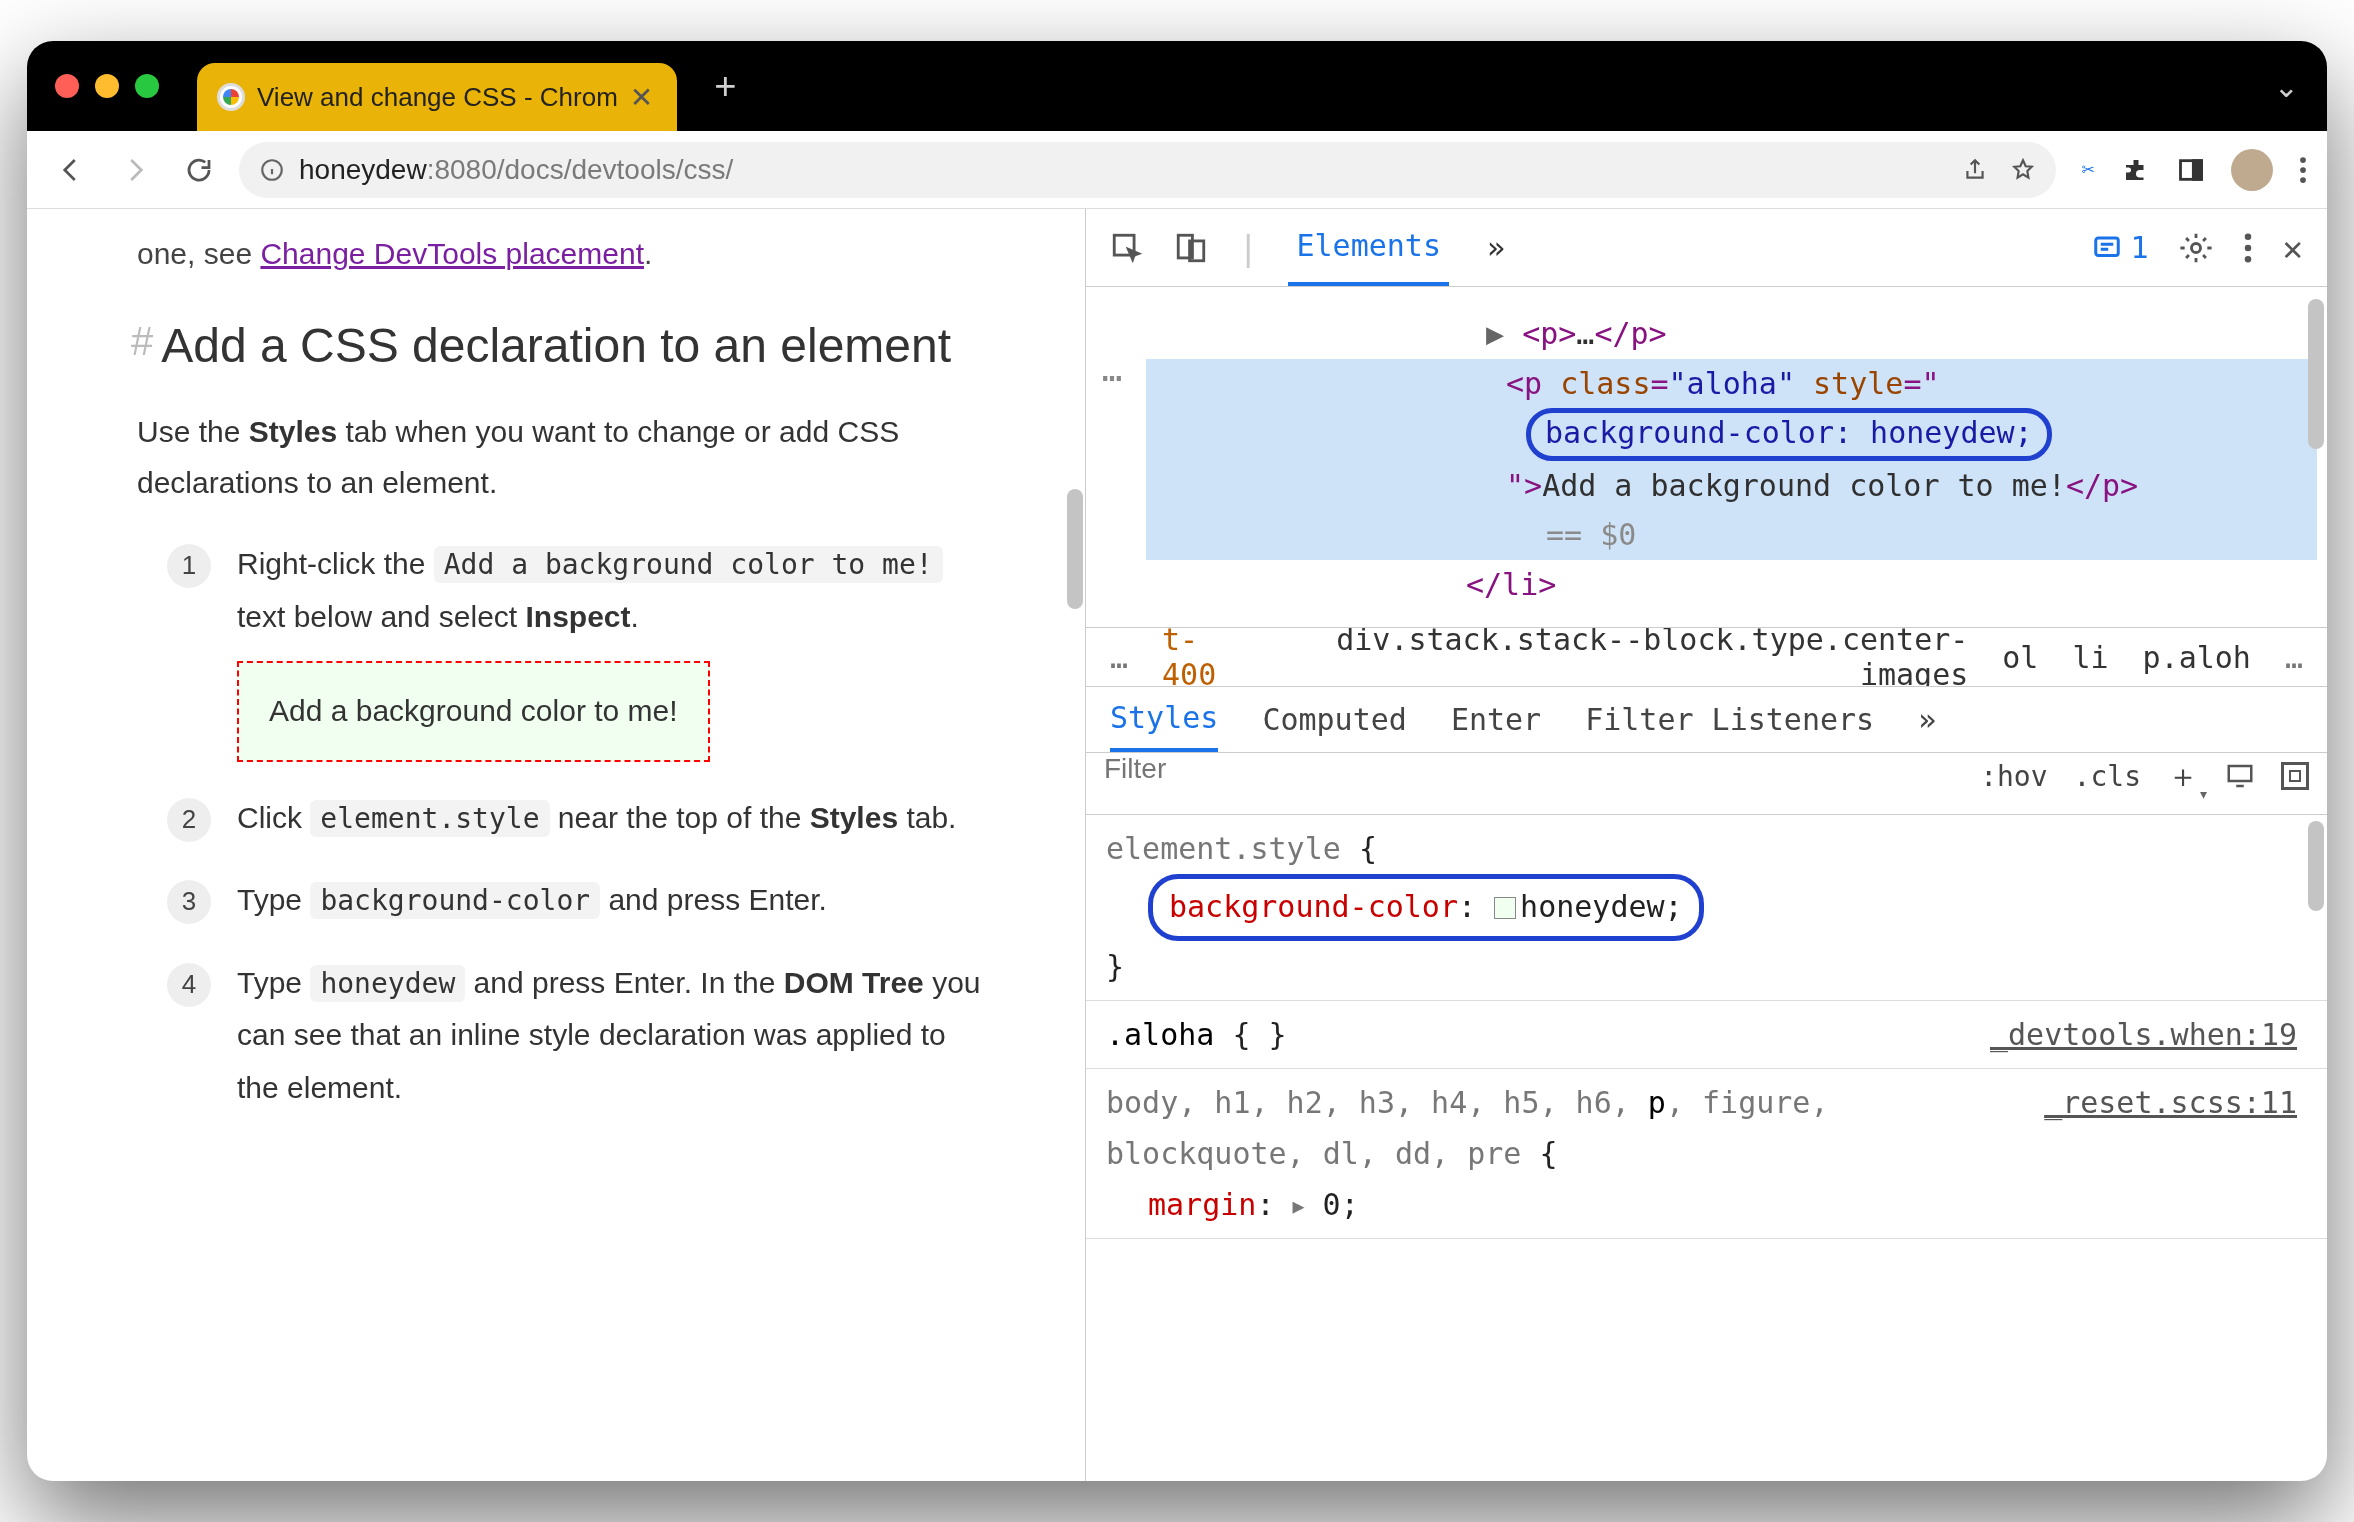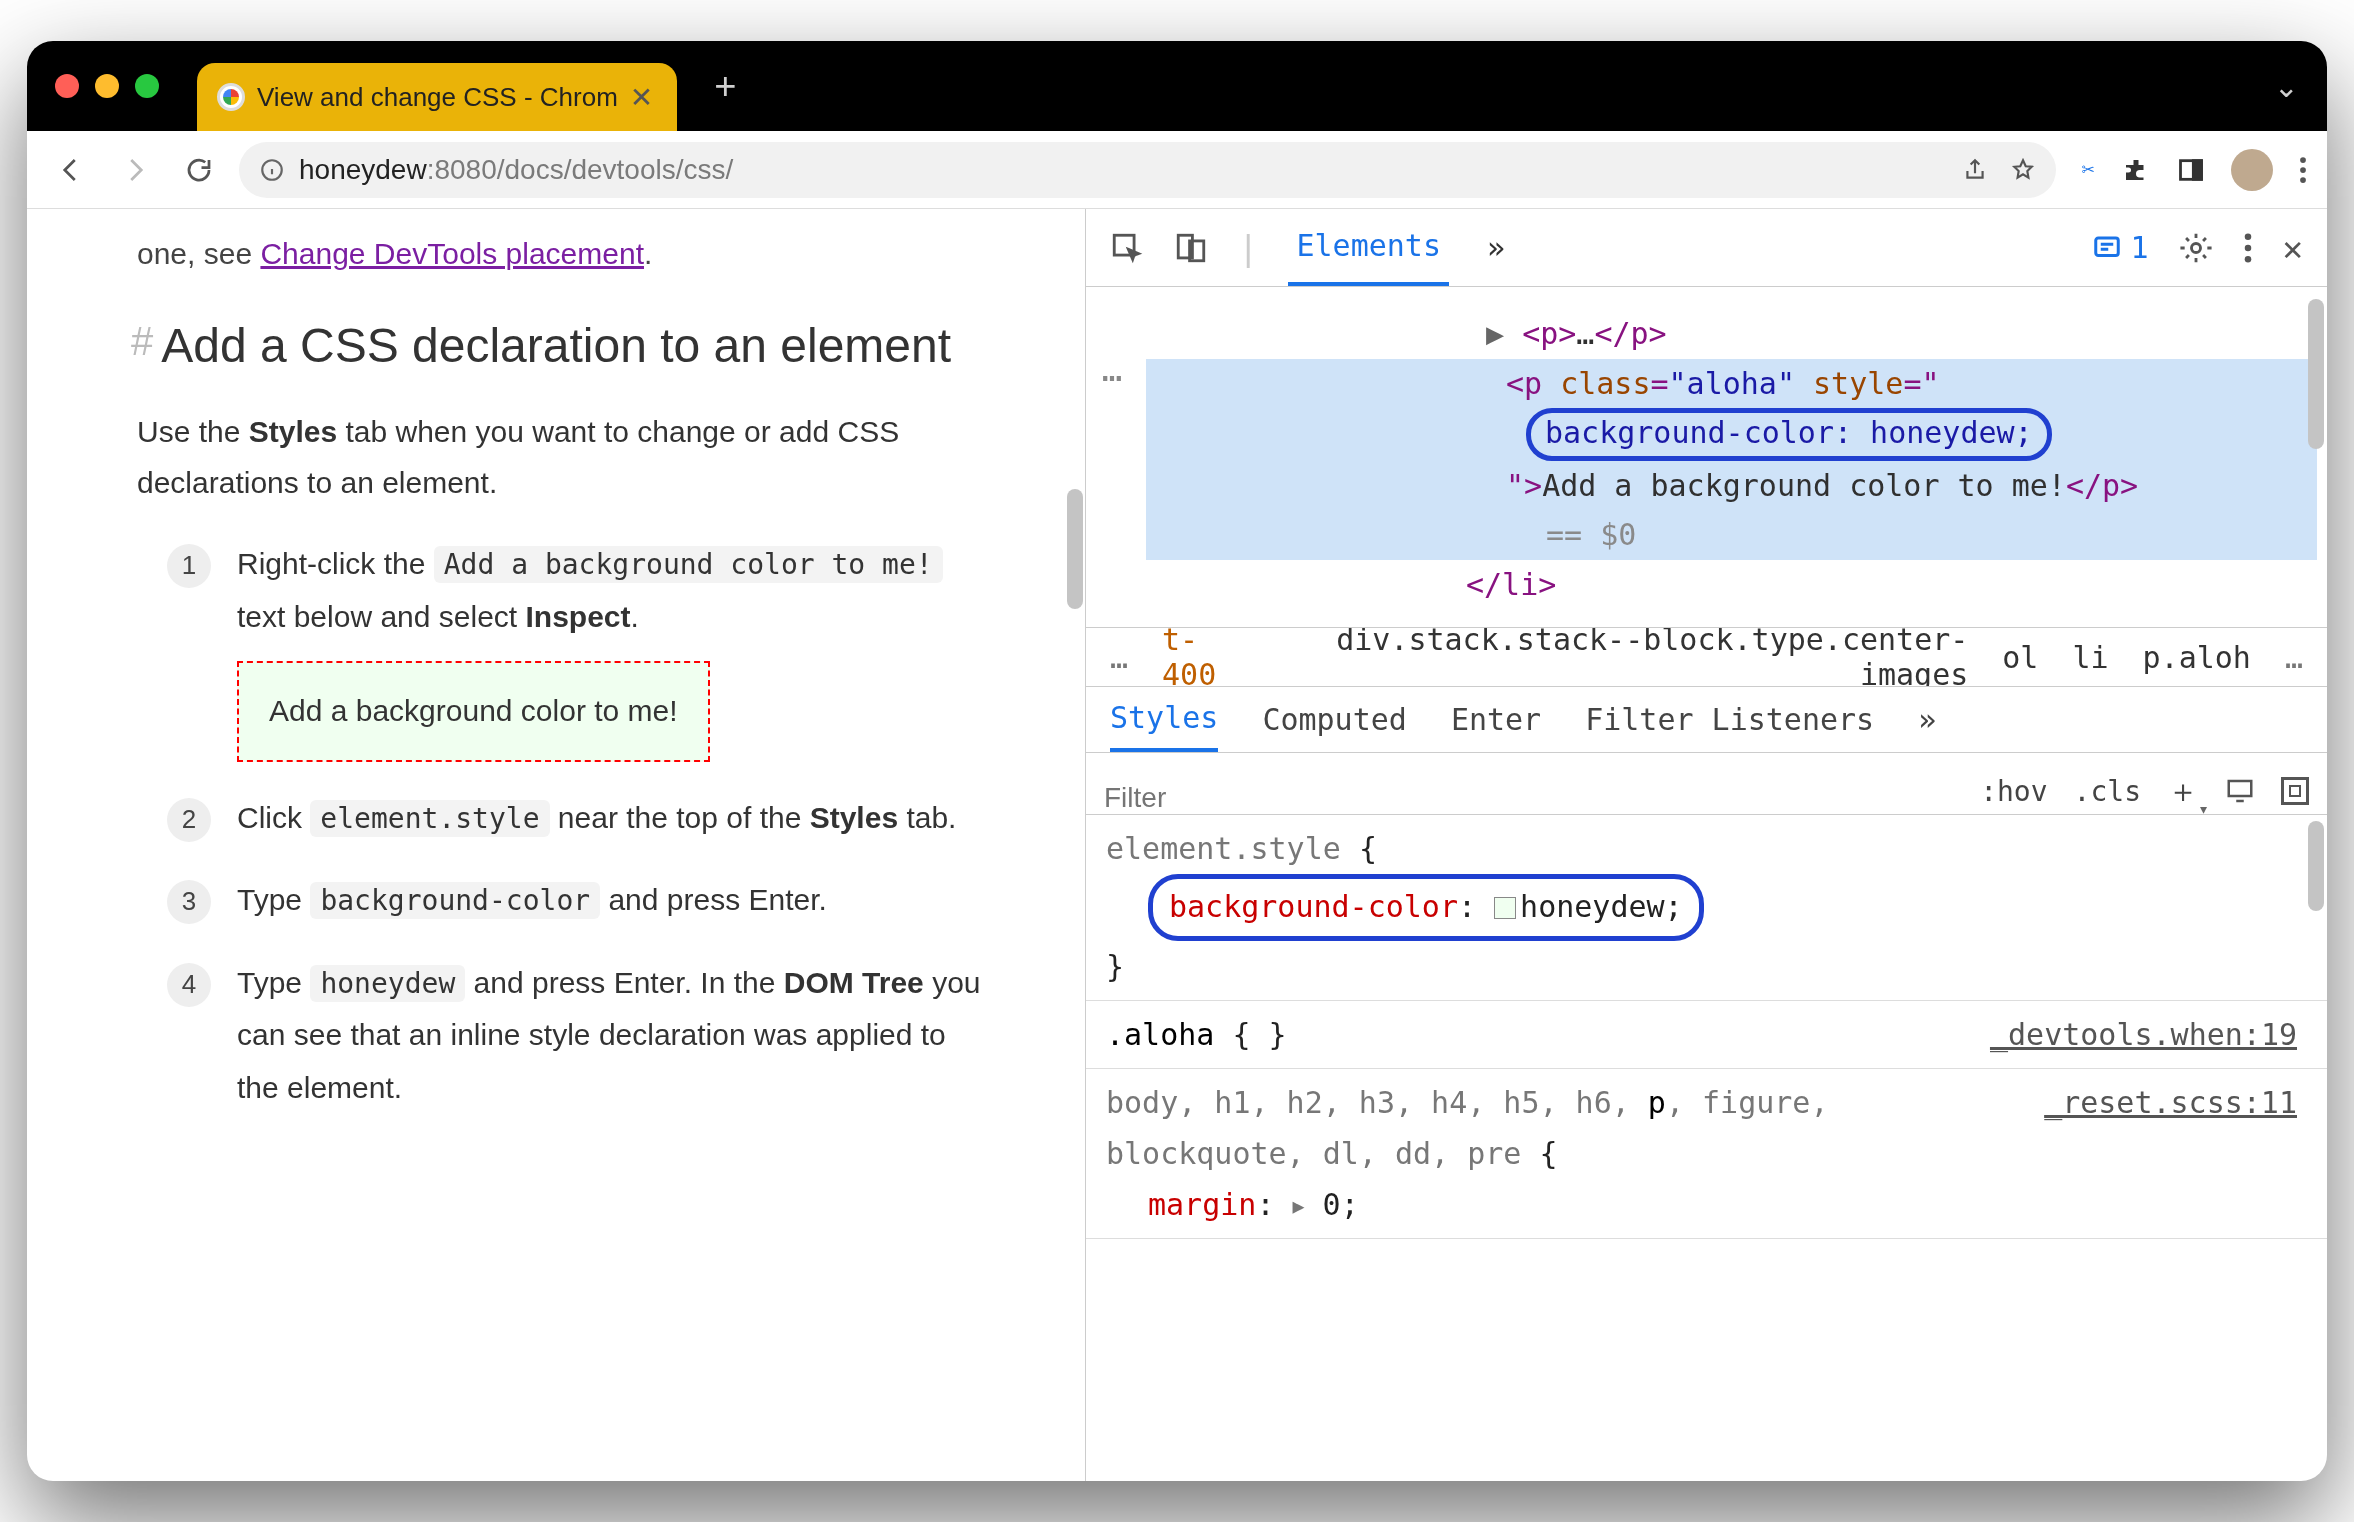--- a/index.html
+++ b/index.html
@@ -80,21 +80,21 @@
   .crumb .ell{color:#777;}
   .crumb span.light{color:#333;text-align:right;}
   .crumb span.orange{color:#bf5f00;}
 
   
   .subtabs { height:66px; border-bottom:1px solid #ccc; display:flex; align-items:center; gap:44px; padding:0 24px; font-size:30px; color:#555;}
   .subtabs .st{height:100%; display:flex; align-items:center; color:#444;}
   .subtabs .st.active{ color:#1a73e8; border-bottom:4px solid #1a73e8;}
 
   
-  .filter-row{ height:62px; border-bottom:1px solid #ccc; display:flex; align-items:flex-end; padding:0 18px; gap:2px; font-size:28px; color:#555;}
+  .filter-row{ height:62px; border-bottom:1px solid #ccc; display:flex; align-items:flex-start; padding:0 18px; gap:2px; font-size:28px; color:#555;}
   .filter-row input{ flex:1; border:none; outline:none; font-size:28px; background:transparent; color:#666;}
   .filter-right{display:flex; align-items:center; gap:26px; color:#444; font-family:system-ui, sans-serif;}
   .filter-right .mono{font-family:ui-monospace,Menlo,monospace;}
   .plus-btn{font-size:32px; position:relative;}
   .plus-btn::after{content:"▾"; font-size:14px; position:absolute; right:-8px; bottom:-4px; color:#666;}
   .box-icon{width:28px;height:28px;border:3px solid #555; position:relative;}
   .box-icon::after{content:""; position:absolute; inset:5px; border:2px solid #555;}
 
   
   .rules{ font-size:30px; line-height:1.7; color:#222; position:relative; overflow:auto; flex:1;}

